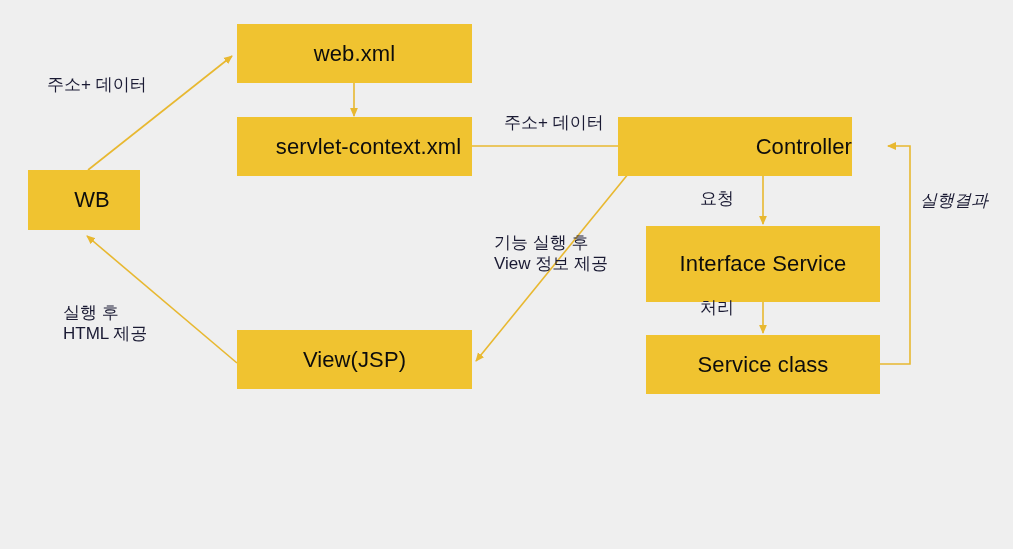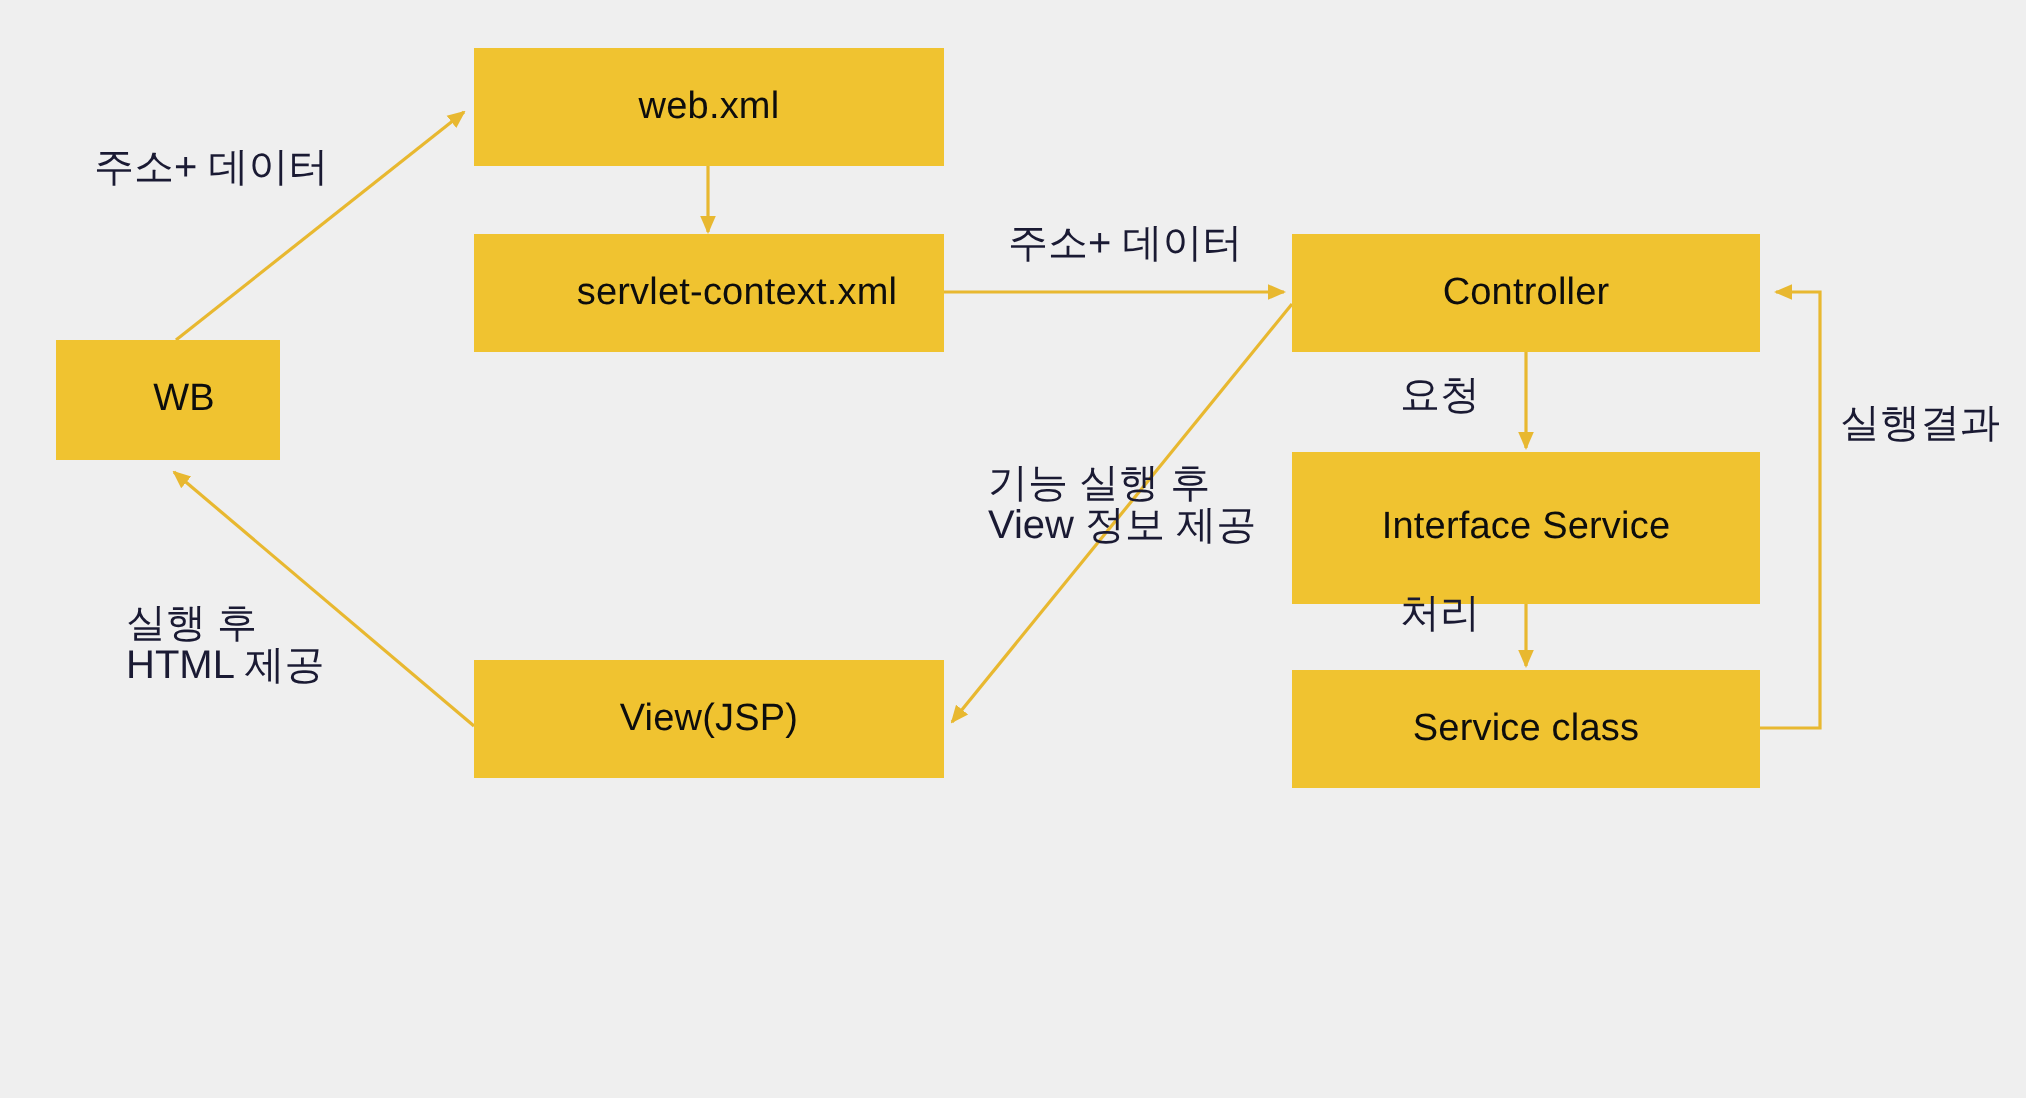--- a/index.html
+++ b/index.html
@@ -28,30 +28,30 @@
     height: 549px;
     pointer-events: none;
   }
   .node {
     position: absolute;
     background: #f0c330;
     display: flex;
     align-items: center;
     justify-content: center;
     color: #0d0d0d;
-    font-size: 19px;
+    font-size: 22px;
     font-weight: 400;
     letter-spacing: 0.1px;
     box-sizing: border-box;
     z-index: 2;
   }
   .edge-label {
     position: absolute;
     color: #1a1a33;
-    font-size: 20px;
+    font-size: 17px;
     line-height: 21px;
     white-space: pre;
     z-index: 3;
     text-align: left;
   }
   .edge-label.center { text-align: left; }
 </style>
 </head>
 <body>
 
@@ -86,21 +86,21 @@
   </div>
 
   <div class="node" style="left:237px; top:24px; width:235px; height:59px;">
     <span>web.xml</span>
   </div>
 
   <div class="node" style="left:237px; top:117px; width:235px; height:59px;padding-left:28px;">
     <span>servlet-context.xml</span>
   </div>
 
-  <div class="node" style="left:646px; top:117px; width:234px; height:59px;">
+  <div class="node" style="left:618px; top:117px; width:234px; height:59px;justify-content:flex-end;">
     <span>Controller</span>
   </div>
 
   <div class="node" style="left:646px; top:226px; width:234px; height:76px;text-align:center;">
     <span>Interface Service</span>
   </div>
 
   <div class="node" style="left:646px; top:335px; width:234px; height:59px;">
     <span>Service class</span>
   </div>
@@ -111,21 +111,21 @@
 
 
   <div class="edge-label" style="left:47px; top:74px;">주소+ 데이터</div>
 
   <div class="edge-label" style="left:504px; top:112px;">주소+ 데이터</div>
 
   <div class="edge-label" style="left:700px; top:188px;">요청</div>
 
   <div class="edge-label" style="left:700px; top:297px;">처리</div>
 
-  <div class="edge-label" style="left:920px; top:202px;">실행결과</div>
+  <div class="edge-label" style="left:920px; top:190px;font-style:italic;">실행결과</div>
 
   <div class="edge-label center" style="left:494px; top:232px;">기능 실행 후
 View 정보 제공</div>
 
   <div class="edge-label center" style="left:63px; top:302px;">실행 후
 HTML 제공</div>
 
 </div>
 
 </body></html>

